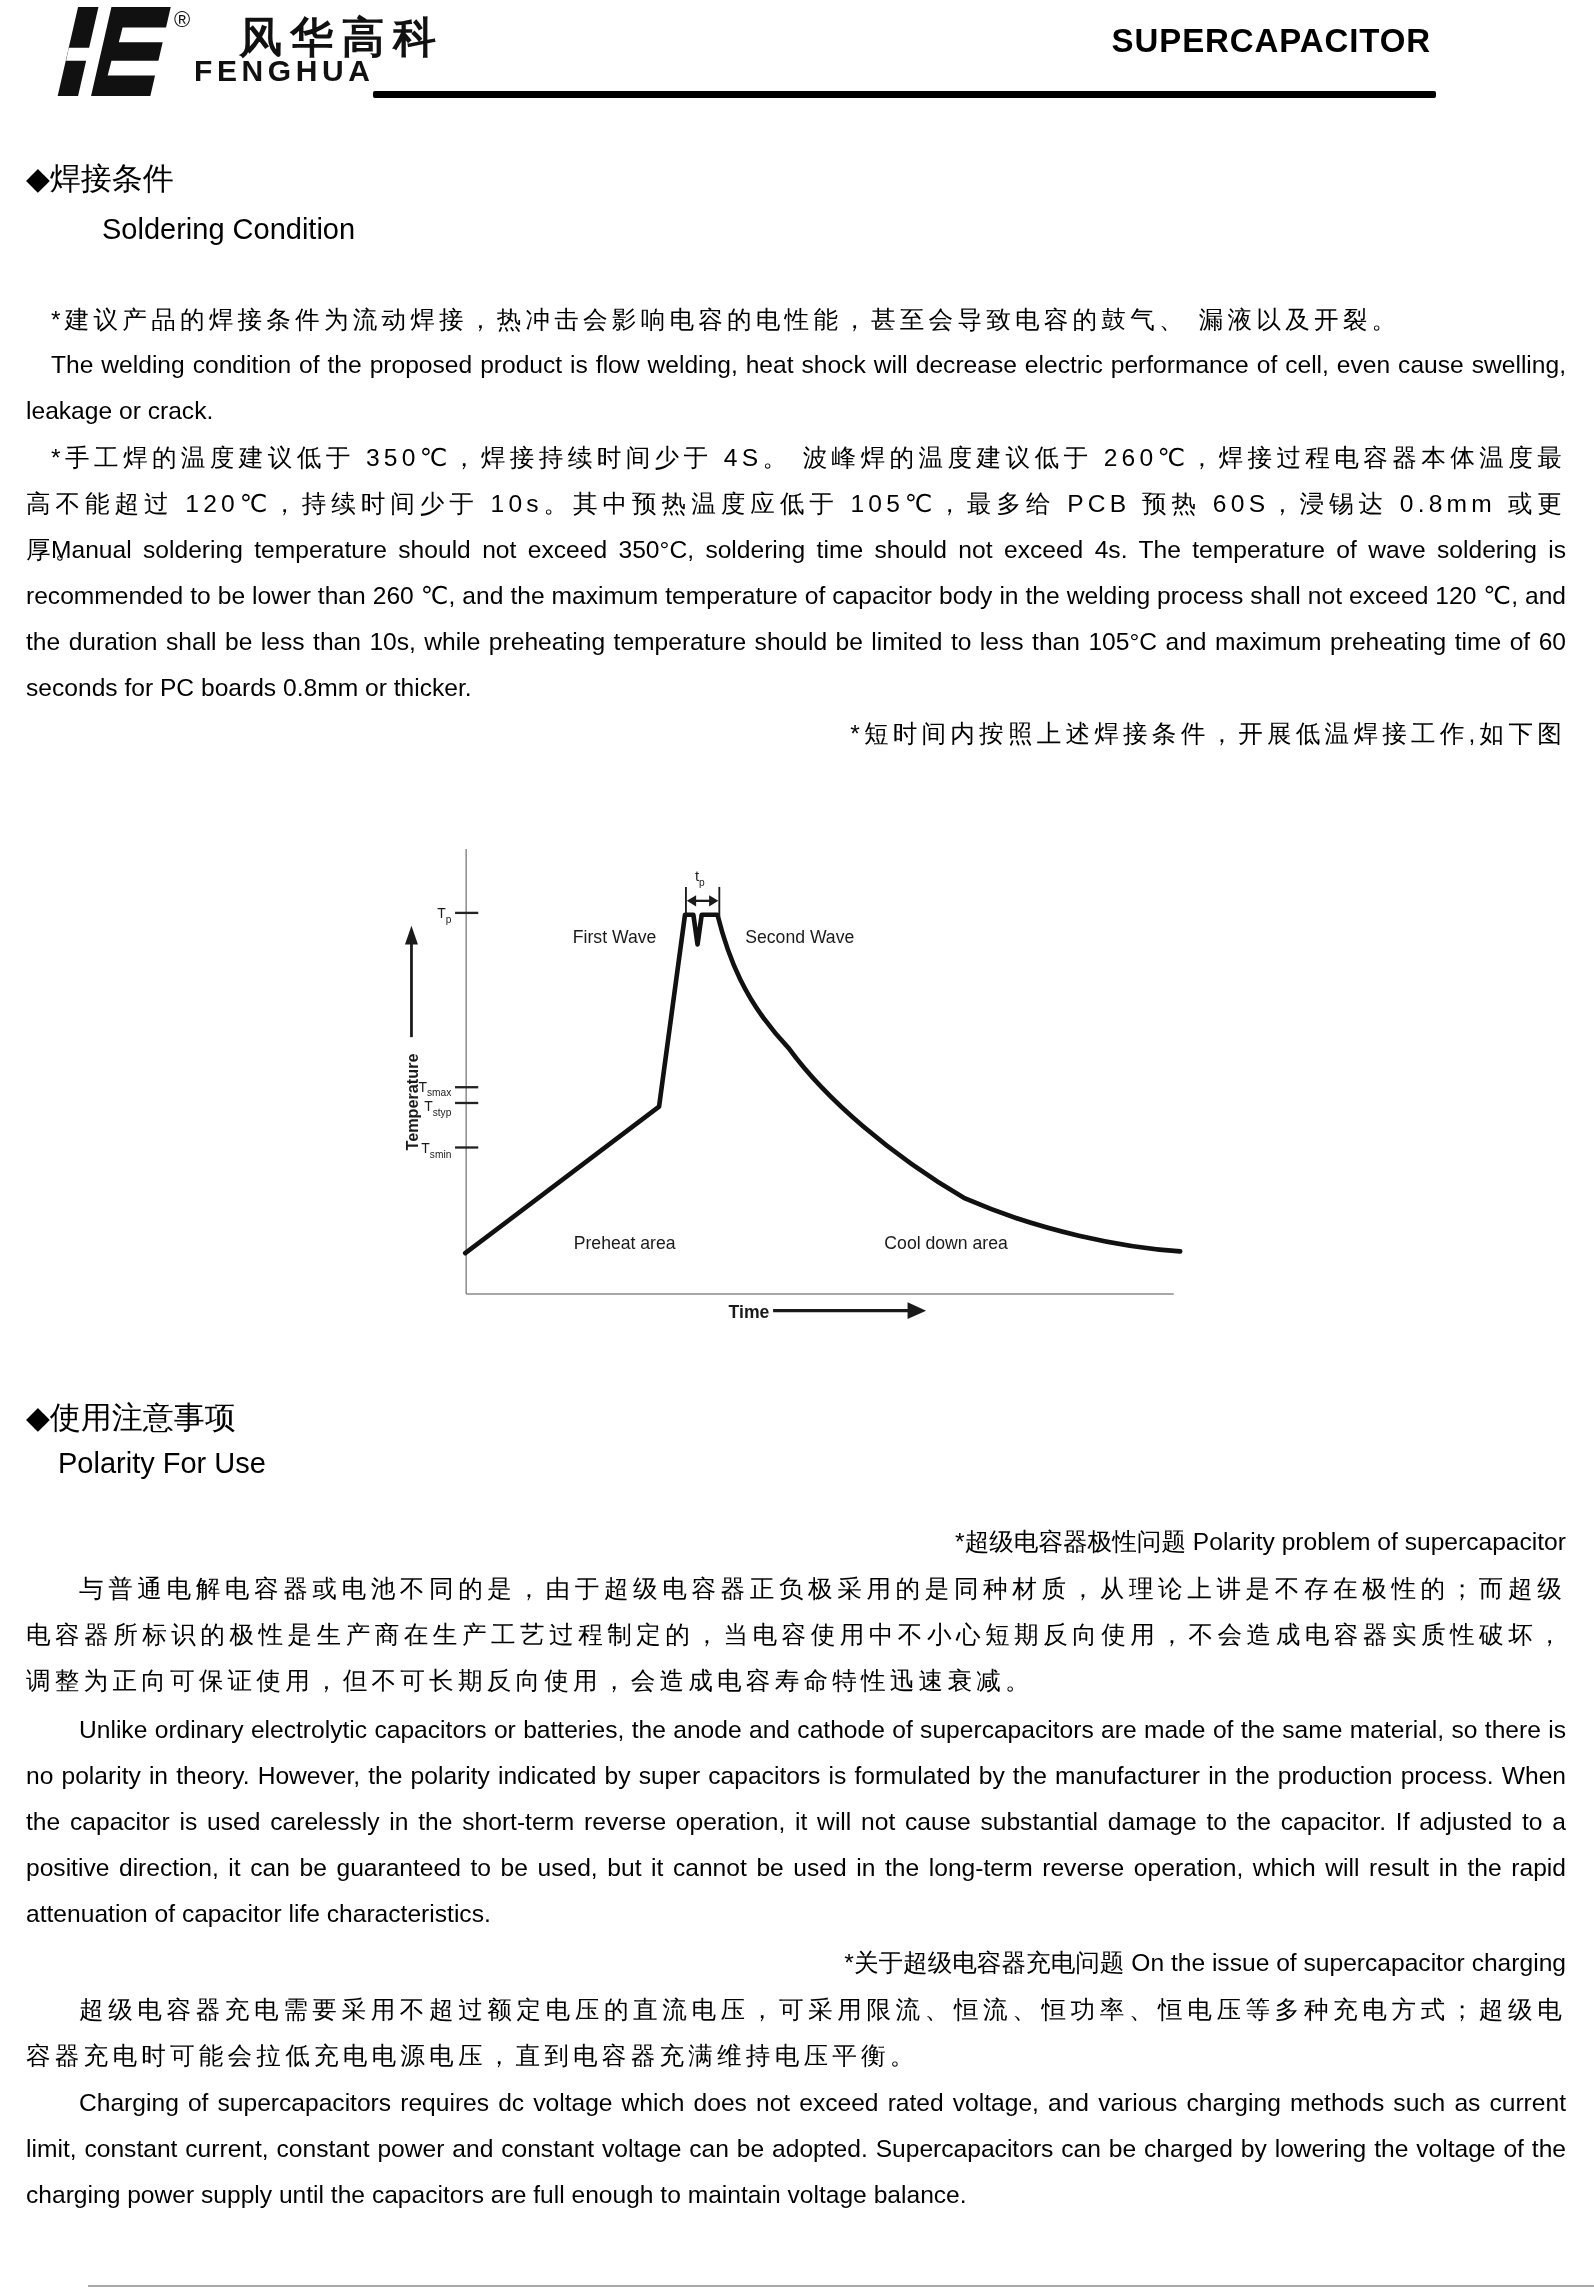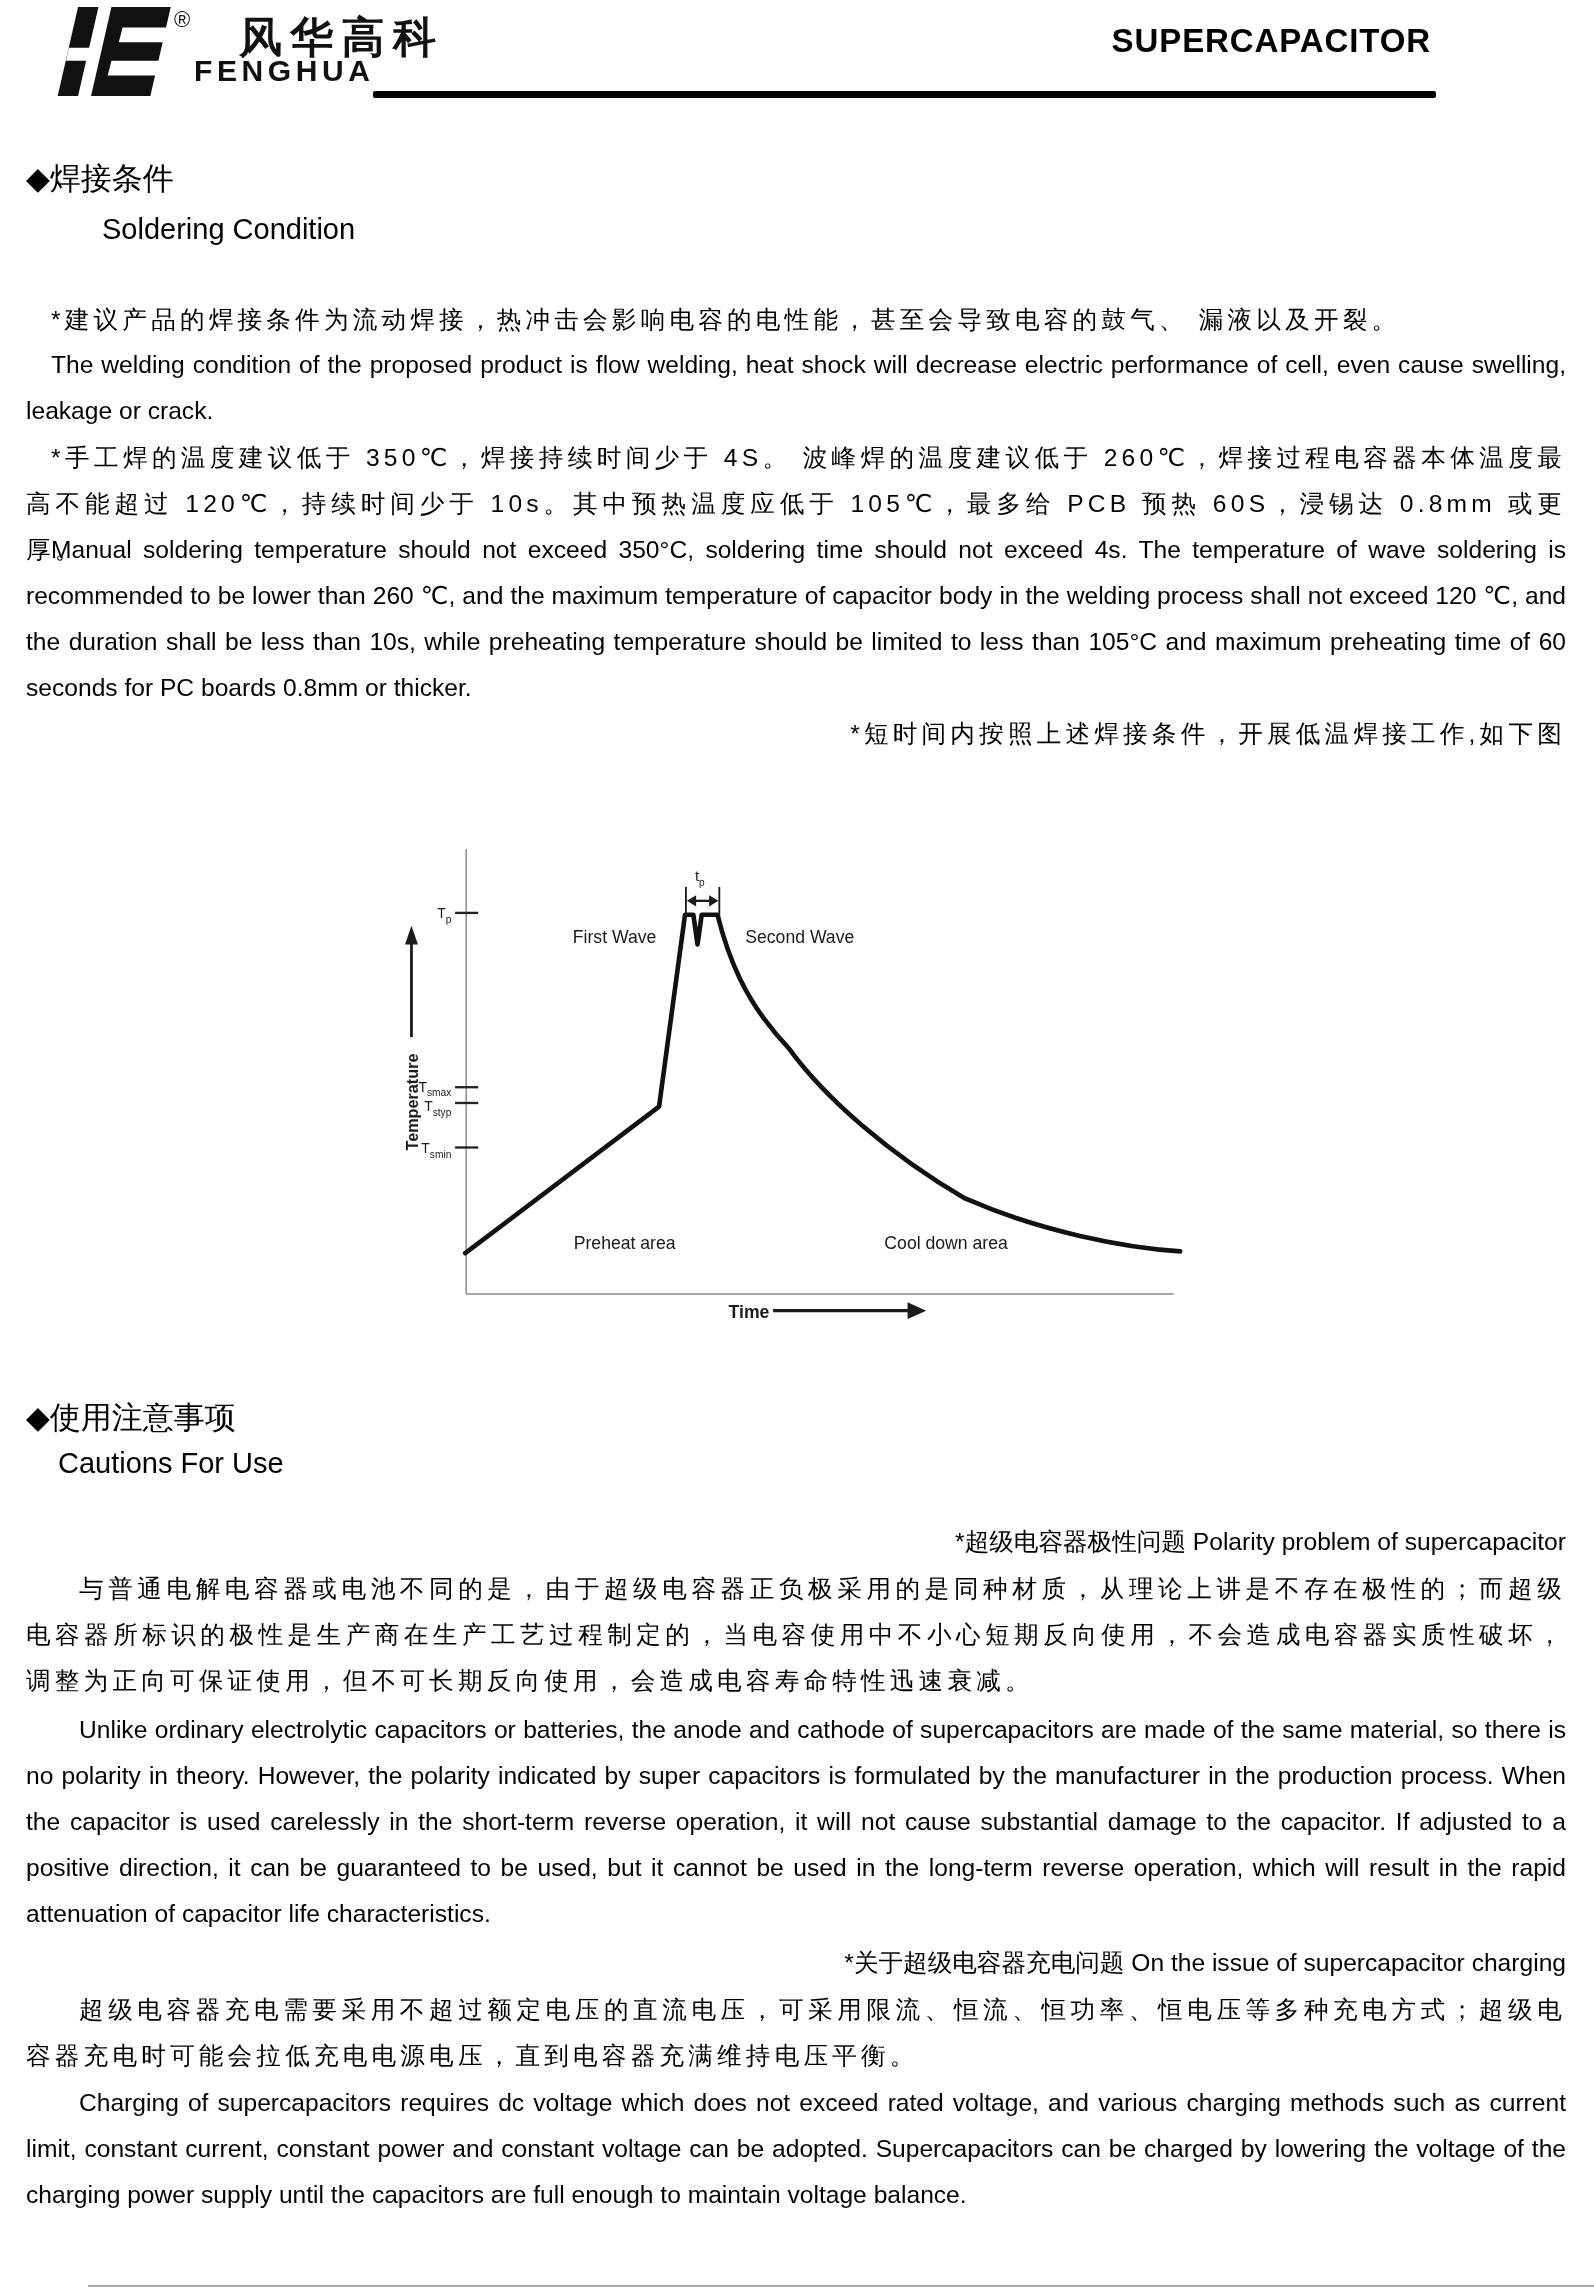--- a/index.html
+++ b/index.html
@@ -96,21 +96,21 @@
     <text x="383" y="117" font-size="19">Second Wave</text>
     <text x="198" y="447" font-size="19">Preheat area</text>
     <text x="533" y="447" font-size="19">Cool down area</text>
 
     <text x="365" y="521" font-size="19" font-weight="bold">Time</text>
     <line x1="413" y1="513" x2="560" y2="513" stroke="#1a1a1a" stroke-width="3.5"></line>
     <polygon points="578,513 558,504 558,522" fill="#1a1a1a"></polygon>
   </svg>
 
   <div class="abs sec-title-zh" style="top:1397px;">◆使用注意事项</div>
-  <div class="abs sec-title-en" style="top:1447px;">Cautions For Use</div>
+  <div class="abs sec-title-en" style="top:1447px;">Polarity For Use</div>
 
   <div class="abs body-par lh50 ind1 noj" style="top:1519px;">*超级电容器极性问题  Polarity problem of supercapacitor</div>
   <div class="abs body-par lh50 zh-sp ind2" style="top:1566px;">与普通电解电容器或电池不同的是，由于超级电容器正负极采用的是同种材质，从理论上讲是不存在极性的；而超级电容器所标识的极性是生产商在生产工艺过程制定的，当电容使用中不小心短期反向使用，不会造成电容器实质性破坏，调整为正向可保证使用，但不可长期反向使用，会造成电容寿命特性迅速衰减。</div>
   <div class="abs body-par lh50 ind2" style="top:1707px;">Unlike ordinary electrolytic capacitors or batteries, the anode and cathode of supercapacitors are made of the same material, so there is no polarity in theory. However, the polarity indicated by super capacitors is formulated by the manufacturer in the production process. When the capacitor is used carelessly in the short-term reverse operation, it will not cause substantial damage to the capacitor. If adjusted to a positive direction, it can be guaranteed to be used, but it cannot be used in the long-term reverse operation, which will result in the rapid attenuation of capacitor life characteristics.</div>
 
   <div class="abs body-par lh50 ind1 noj" style="top:1940px;">*关于超级电容器充电问题  On the issue of supercapacitor charging</div>
   <div class="abs body-par lh50 zh-sp ind2" style="top:1987px;">超级电容器充电需要采用不超过额定电压的直流电压，可采用限流、恒流、恒功率、恒电压等多种充电方式；超级电容器充电时可能会拉低充电电源电压，直到电容器充满维持电压平衡。</div>
   <div class="abs body-par lh50 ind2" style="top:2080px;">Charging of supercapacitors requires dc voltage which does not exceed rated voltage, and various charging methods such as current limit, constant current, constant power and constant voltage can be adopted. Supercapacitors can be charged by lowering the voltage of the charging power supply until the capacitors are full enough to maintain voltage balance.</div>
 
   <div class="abs bottom-hairline"></div>

